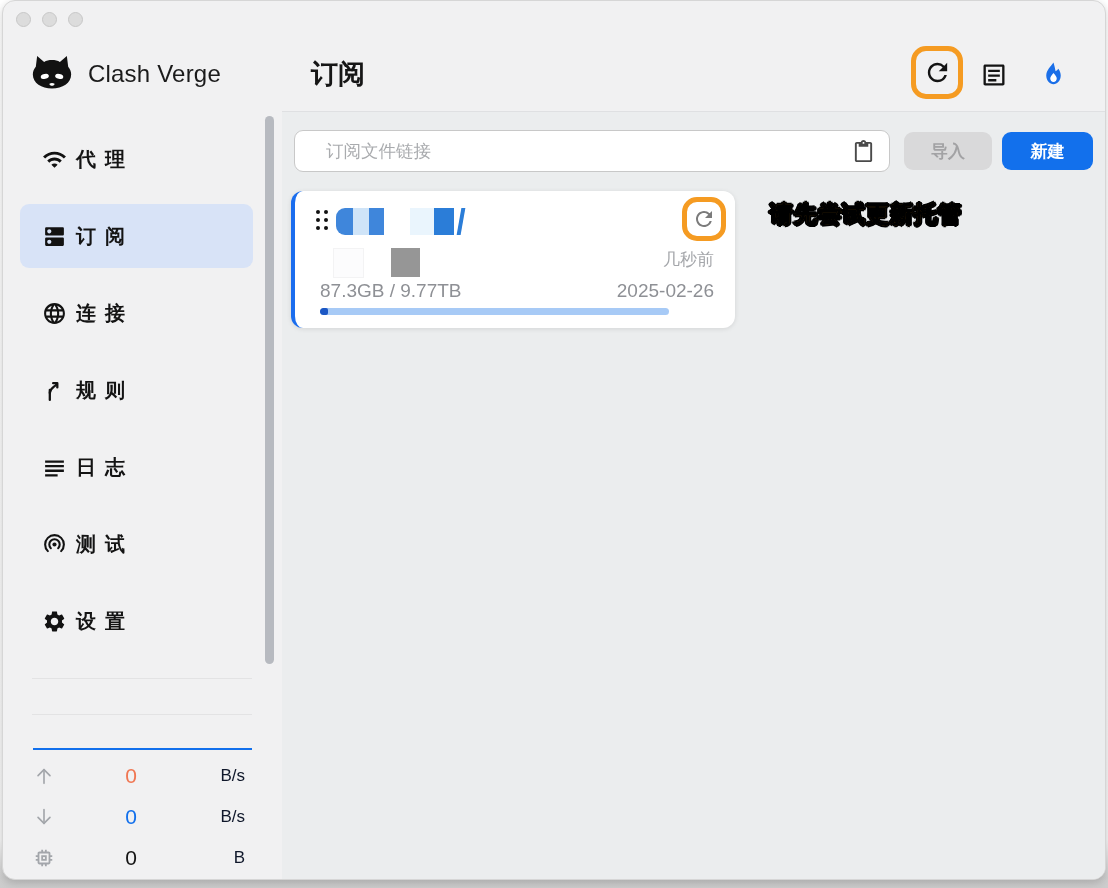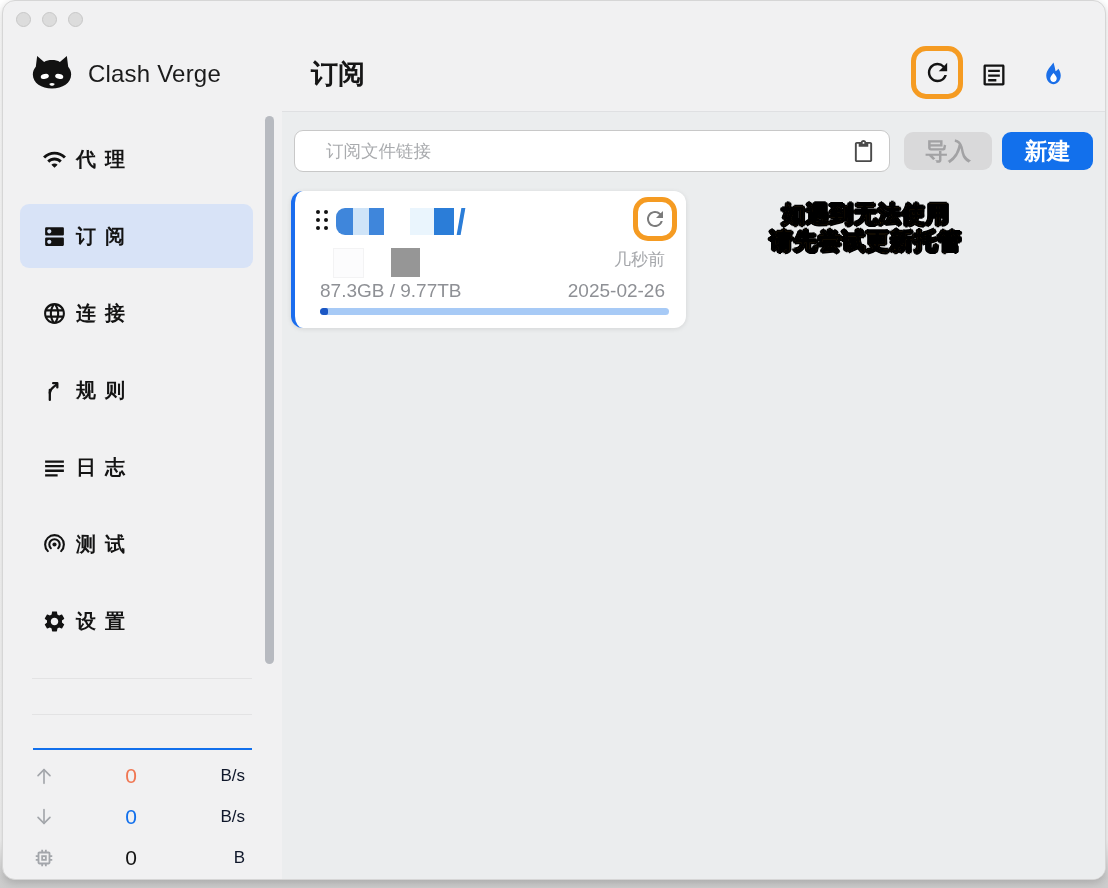--- a/index.html
+++ b/index.html
@@ -55,27 +55,27 @@
   .hdr-flame svg{width:29px;height:29px;}
   .main-div{position:absolute;left:279px;top:110px;right:0;height:1px;background:#dfe0e2;}
   .content-bg{position:absolute;left:279px;top:111px;right:0;bottom:0;background:#ebedee;}
 
   
   .url-input{position:absolute;left:291px;top:129px;width:596px;height:42px;background:#fff;
     border:1px solid #c8c8c8;border-radius:9px;padding:0 46px 0 31px;font-size:17.5px;color:#333;outline:none;}
   .url-input::placeholder{color:#a9abae;}
   .paste-icon{position:absolute;left:849px;top:138px;width:23px;height:25px;color:#4a4a4a;cursor:pointer;}
   .paste-icon svg{width:23px;height:25px;}
-  .btn{position:absolute;top:131px;height:38px;border:none;border-radius:9px;font-size:23px;font-weight:700;
+  .btn{position:absolute;top:131px;height:38px;border:none;border-radius:9px;font-size:17px;font-weight:700;
     font-family:inherit;cursor:pointer;text-align:center;}
   .btn-import{left:901px;width:88px;background:#d9d9da;color:#a2a2a4;}
   .btn-new{left:999px;width:91px;background:#1270ec;color:#ffffff;}
 
   
-  .card{position:absolute;left:288px;top:190px;width:395px;height:137px;background:#ffffff;
+  .card{position:absolute;left:288px;top:190px;width:444px;height:137px;background:#ffffff;
     border-radius:12px;border-left:4px solid #1a6dee;box-shadow:0 1px 5px rgba(0,0,0,.10);cursor:pointer;}
   .drag-dots{position:absolute;left:21px;top:19px;display:grid;grid-template-columns:4px 4px;grid-gap:4px;}
   .drag-dots i{width:4px;height:4px;border-radius:50%;background:#111;}
   .name-redact{position:absolute;left:41px;top:17px;display:flex;align-items:center;height:27px;}
   .name-redact i{display:block;height:27px;}
   .nb1{width:17px;background:#3f86db;border-radius:9px 0 0 9px;}
   .nb2{width:16px;background:#cfe4f8;}
   .nb3{width:15px;background:#3f86db;margin-right:26px;}
   .nb4{width:24px;background:#eaf5fd;}
   .nb5{width:20px;background:#2b7dd8;margin-right:5px;}
@@ -285,17 +285,16 @@
     <span class="gray-block"></span>
     <span class="card-updated">几秒前</span>
     <span class="card-usage">87.3GB / 9.77TB</span>
     <span class="card-date">2025-02-26</span>
     <div class="progress">
       <div class="progress-fill" style="width: 0.9%;"></div>
     </div>
   </div>
 
   <div class="annotation">
-    <div>如遇到无法使用</div>
     <div>请先尝试更新托管</div>
   </div>
 
 </div>
 
 </body></html>

